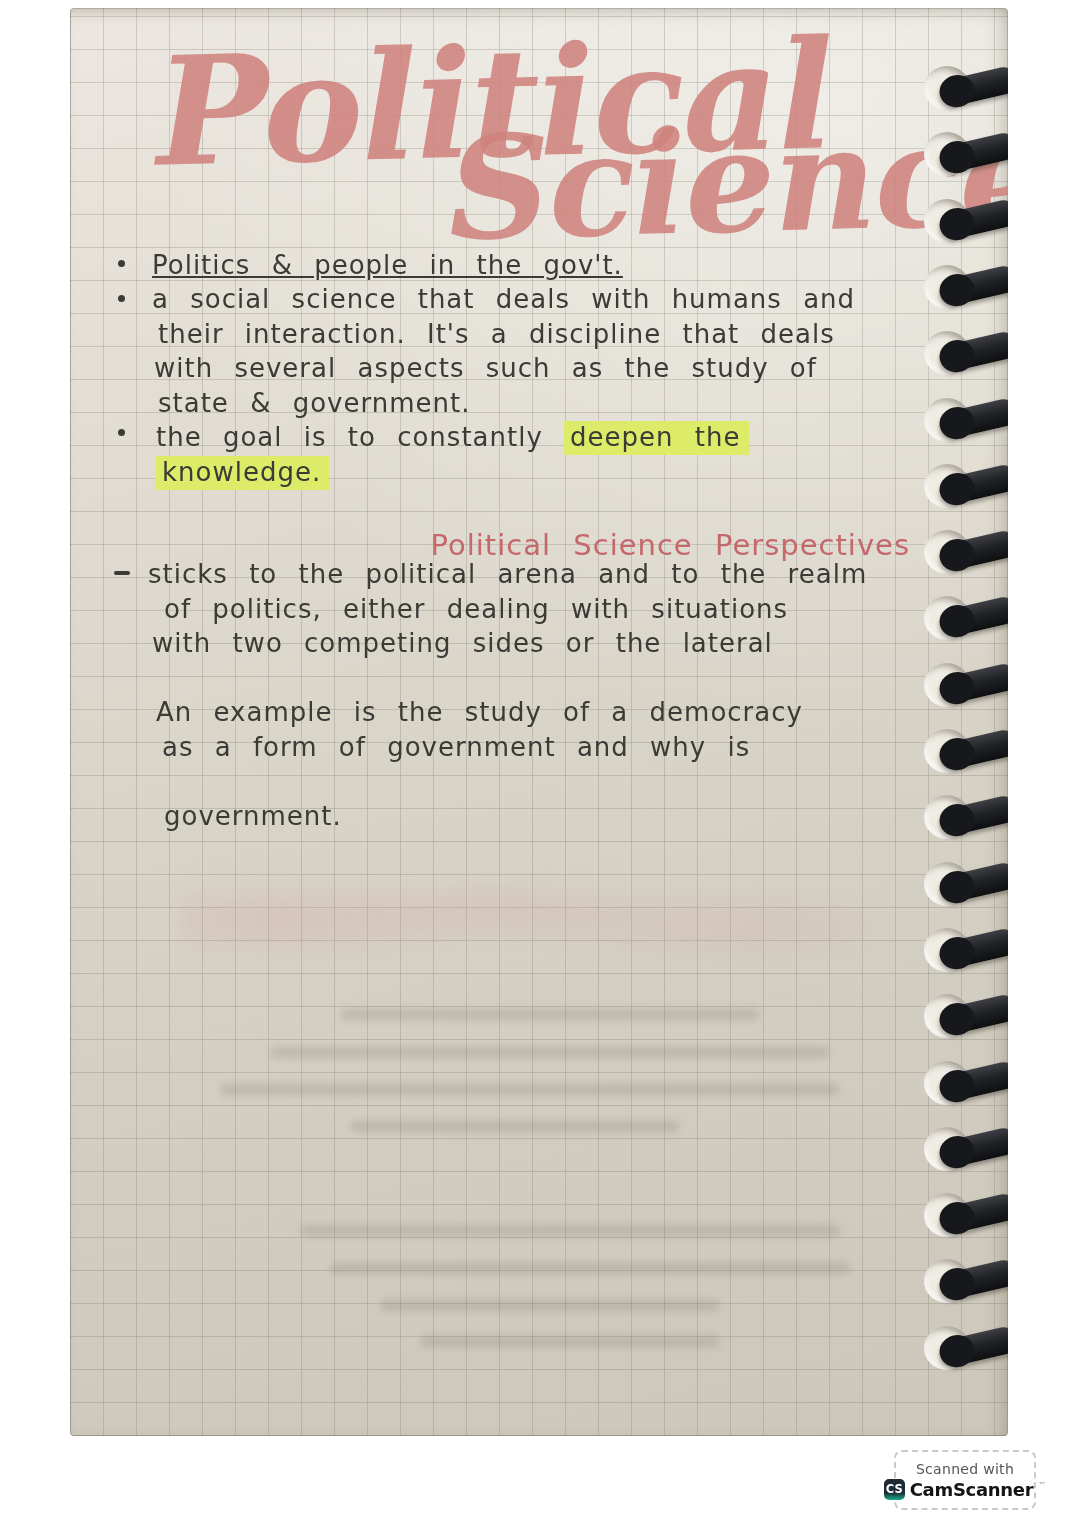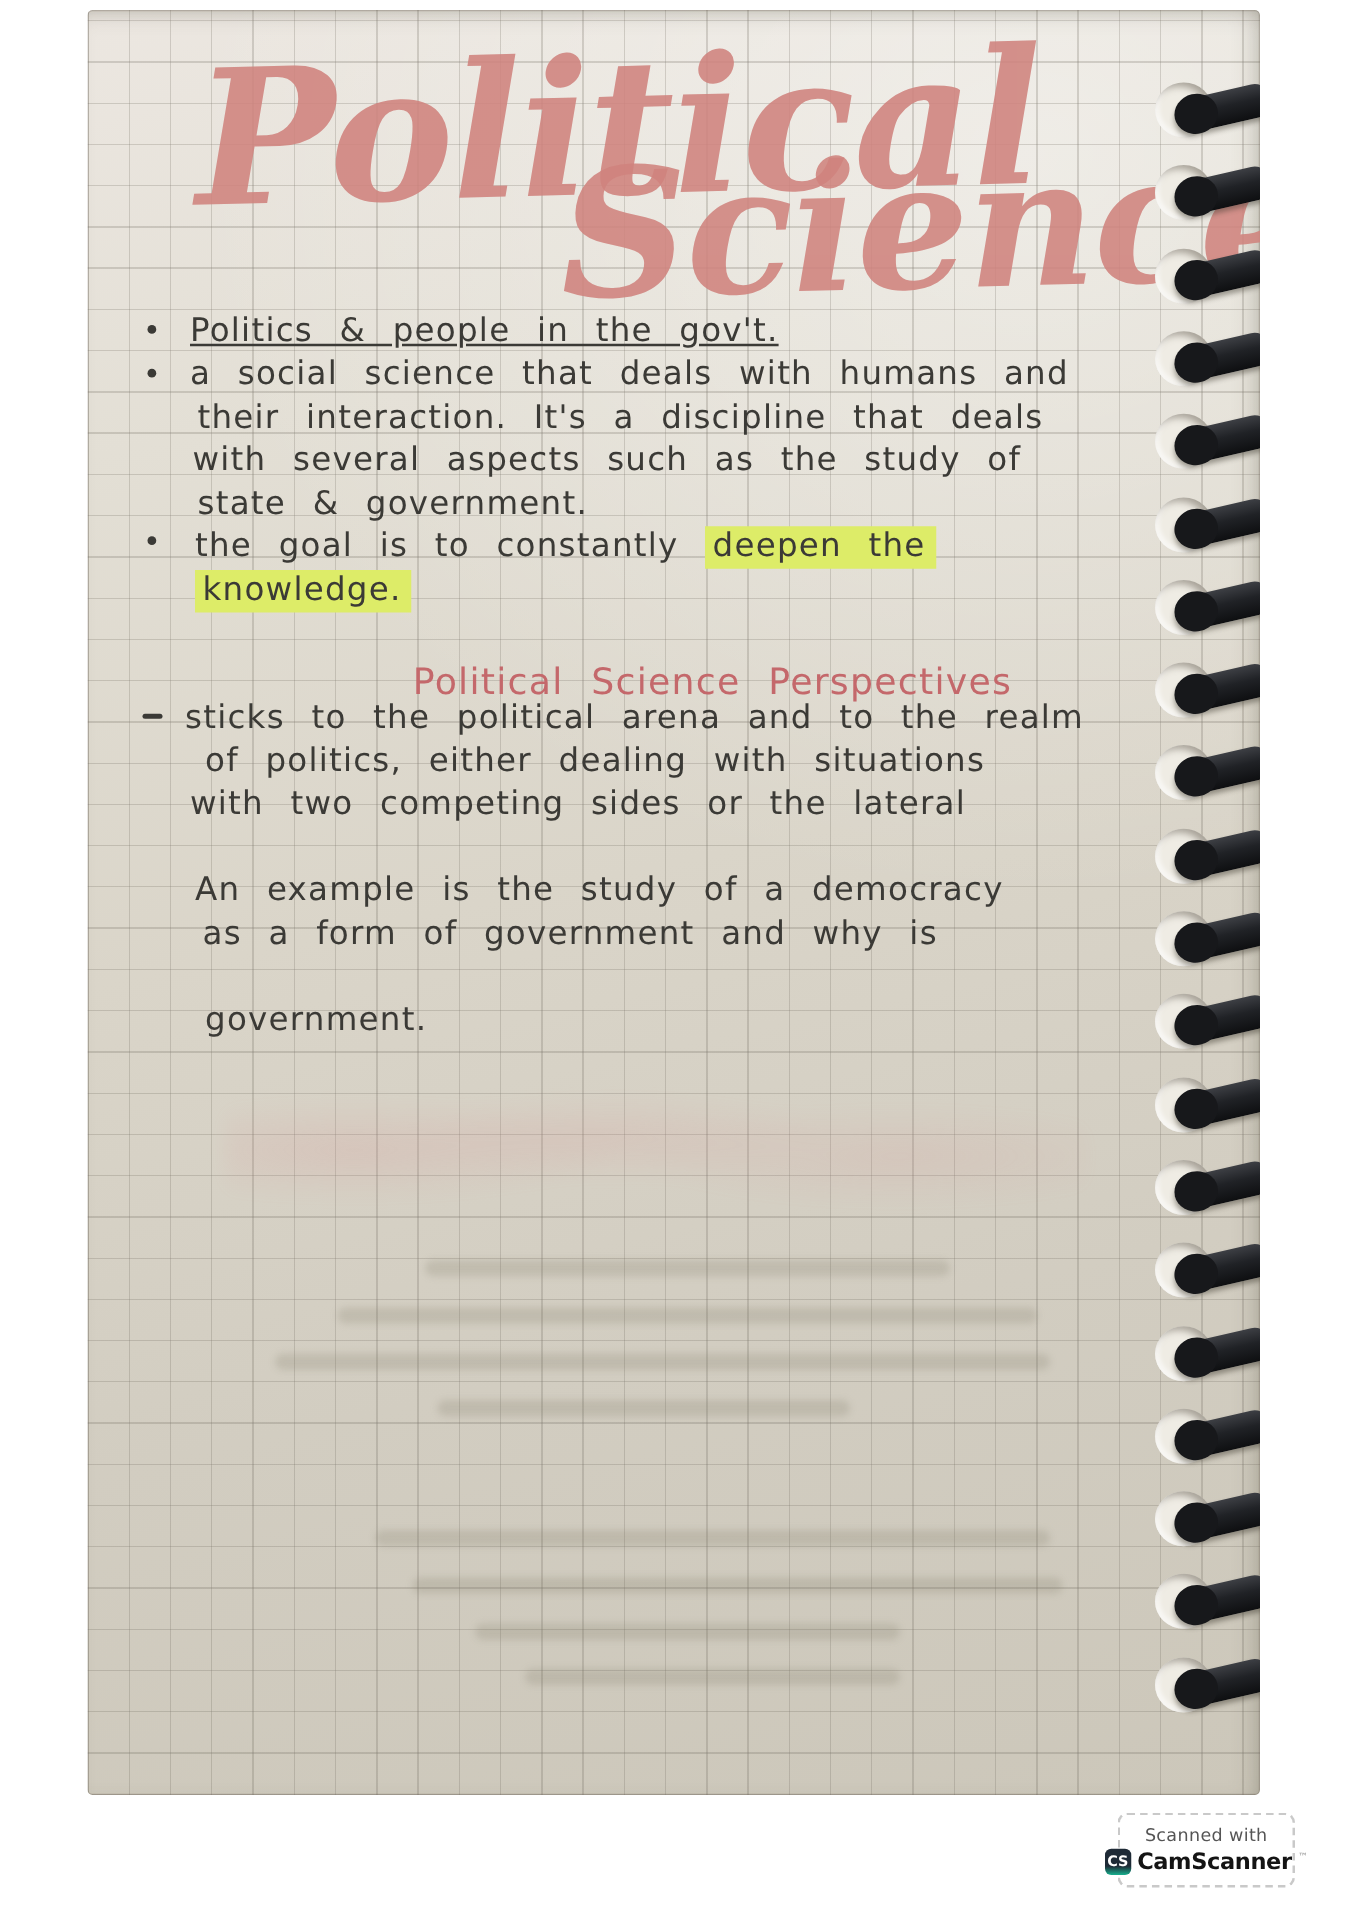--- a/index.html
+++ b/index.html
@@ -47,21 +47,21 @@
   .dot  { position:absolute; width:7px; height:7px; border-radius:50%; background:#3b3a36; }
   .dash { position:absolute; width:16px; height:4px; border-radius:2px; background:#3b3a36; }
 
   .title-word { position:absolute; font-family:"DejaVu Serif", serif;
     font-style:italic; font-weight:bold; color:#d0837e; opacity:.88;
     line-height:1; transform:rotate(-1.5deg); letter-spacing:-2px; }
   .title-w1 { left:86px;  top:20px;  font-size:150px; }
   .title-w2 { left:378px; top:102px; font-size:142px; }
 
   .heading { position:absolute; left:160px; top:520px; width:680px;
-    text-align:center; font-family:"DejaVu Sans", sans-serif;
+    text-align:right; font-family:"DejaVu Sans", sans-serif;
     color:#c4686b; font-size:29px; letter-spacing:1px; word-spacing:12px; white-space:nowrap; }
 
   .hl { background:#ddec68; padding:1px 8px 3px 6px; border-radius:0; }
 
   
   .spiral { position:absolute; right:0; top:0; bottom:0; width:96px; }
   .ring { position:absolute; right:-8px; width:92px; height:58px; }
   .hole { position:absolute; left:0; top:8px; width:46px; height:44px; border-radius:50%;
     background:#efece4;
     box-shadow: inset -4px 3px 6px rgba(100,92,80,.5), inset 3px -2px 4px rgba(255,255,255,.7); }

